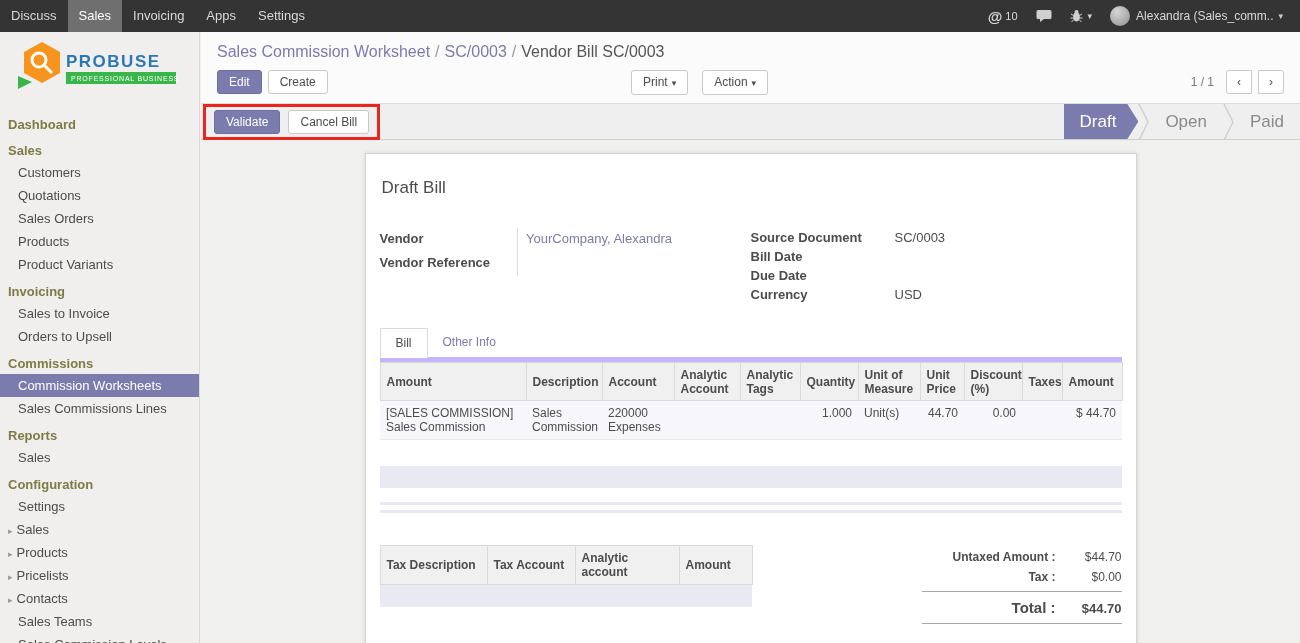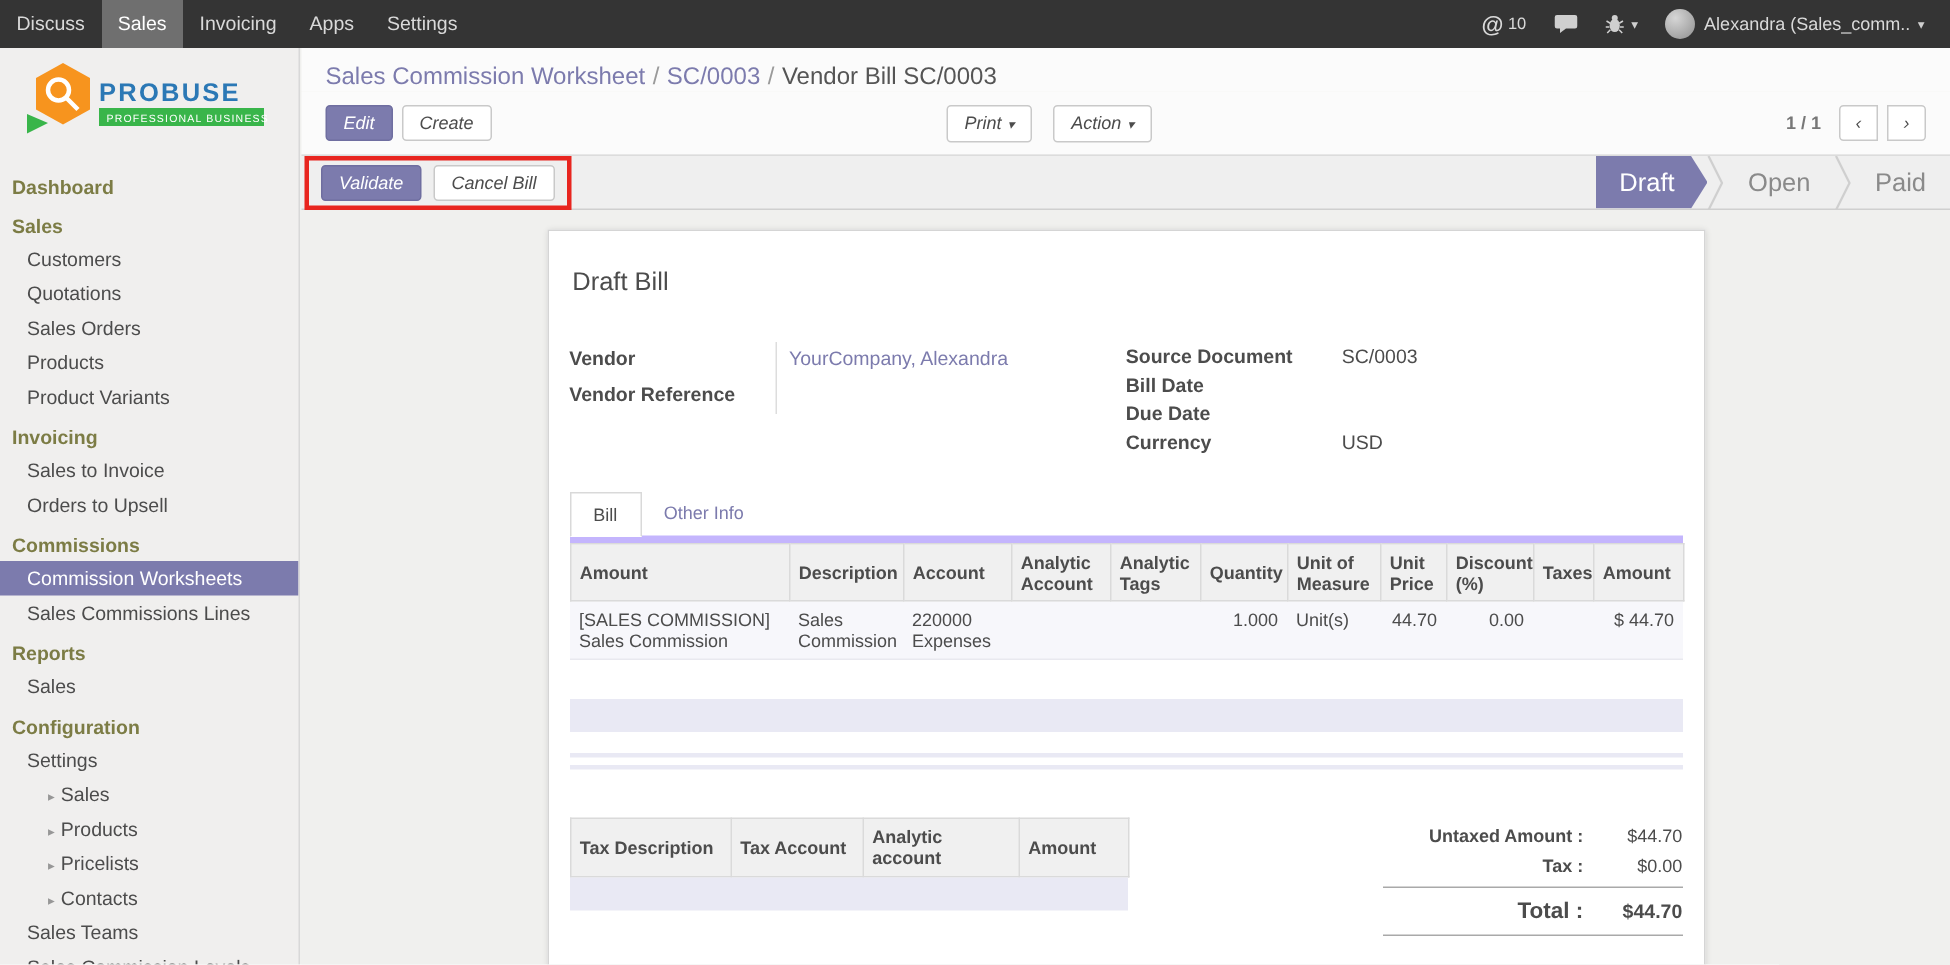--- a/index.html
+++ b/index.html
@@ -21,38 +21,38 @@
   .avatar { width: 20px; height: 20px; border-radius: 50%; background: radial-gradient(circle at 35% 30%, #d6d6d6, #8f8f8f); display: inline-block; margin-right: 6px; flex: none; }
   .user-name { font-size: 12px; white-space: nowrap; }
   .caret-down { font-size: 9px; margin-left: 5px; color: #cfcfcf; }
 
   
   .sidebar { position: absolute; top: 32px; left: 0; width: 200px; bottom: 0; background: #f0efee; border-right: 1px solid #d8d8d8; overflow: hidden; }
   .logo-wrap { padding: 8px 0 8px 12px; }
   .s-head { font-weight: bold; color: #7c7c45; padding: 8px 8px 3px 8px; font-size: 13px; cursor: pointer; }
   .s-item { padding: 4px 8px 4px 18px; font-size: 13px; cursor: pointer; color: #4c4c4c; }
   .s-item.selected { background: #7c7bad; color: #fff; }
-  .s-item.has-caret { padding-left: 8px; margin-left: 24px; }
+  .s-item.has-caret { padding-left: 8px; }
   .tri { color: #979797; font-size: 9px; margin-right: 4px; }
 
   
   .main { position: absolute; top: 32px; left: 201px; right: 0; bottom: 0; display: flex; flex-direction: column; background: #f0f0ee; }
   .crumb-row { background: #fbfbfb; padding: 11px 16px 0; font-size: 16px; white-space: nowrap; }
   .crumb.link { color: #7c7bad; cursor: pointer; }
   .crumb.current { color: #555; }
   .sep { color: #9a9a9a; margin: 0 5px; }
 
   .control-row { background: #fbfbfb; padding: 9px 16px 9px; display: flex; align-items: center; position: relative; }
-  .btn { font-family: inherit; font-size: 12px; padding: 4px 11px; border: 1px solid #c9c9c9; background: #fff; color: #4c4c4c; border-radius: 3px; cursor: pointer; line-height: 14px; font-style: italic; }
+  .btn { font-family: inherit; font-size: 12px; padding: 4px 11px; border: 1px solid #c9c9c9; background: #fff; color: #4c4c4c; border-radius: 3px; cursor: pointer; line-height: 14px; }
   .btn.primary { background: #7c7bad; border-color: #6f6ea0; color: #fff; }
   .control-row .btn + .btn { margin-left: 6px; }
   .mid-buttons { position: absolute; left: 430px; display: flex; gap: 8px; }
   .b-caret { font-size: 9px; margin-left: 4px; }
   .pager { margin-left: auto; display: flex; align-items: center; }
-  .pager-text { font-size: 12px; color: #777; margin-right: 12px; font-weight: bold; }
+  .pager-text { font-size: 12px; color: #777; margin-right: 12px; }
   .btn.pg { width: 26px; padding: 4px 0; text-align: center; border-radius: 0 3px 3px 0; margin-left: -1px; }
   .btn.pg.first { border-radius: 3px 0 0 3px; margin-left: 0; }
 
   .statusbar { background: #efefef; border-top: 1px solid #dcdcdc; border-bottom: 1px solid #cfcfcf; height: 37px; display: flex; align-items: center; position: relative; flex: none; }
   .red-box { border: 3px solid #e8251f; display: flex; align-items: center; gap: 8px; padding: 3px 8px; margin-left: 2px; justify-content: space-between; }
   .pipeline { margin-left: auto; display: flex; align-items: center; height: 100%; }
   .state { font-size: 17px; color: #8a8a8a; padding: 0 16px; display: flex; align-items: center; height: 100%; cursor: pointer; }
   .state.active { background: #7c7bad; color: #fff; padding: 0 22px 0 16px; clip-path: polygon(0 0, calc(100% - 11px) 0, 100% 50%, calc(100% - 11px) 100%, 0 100%); }
   .chev { width: 11px; height: 36px; flex: none; }
 

